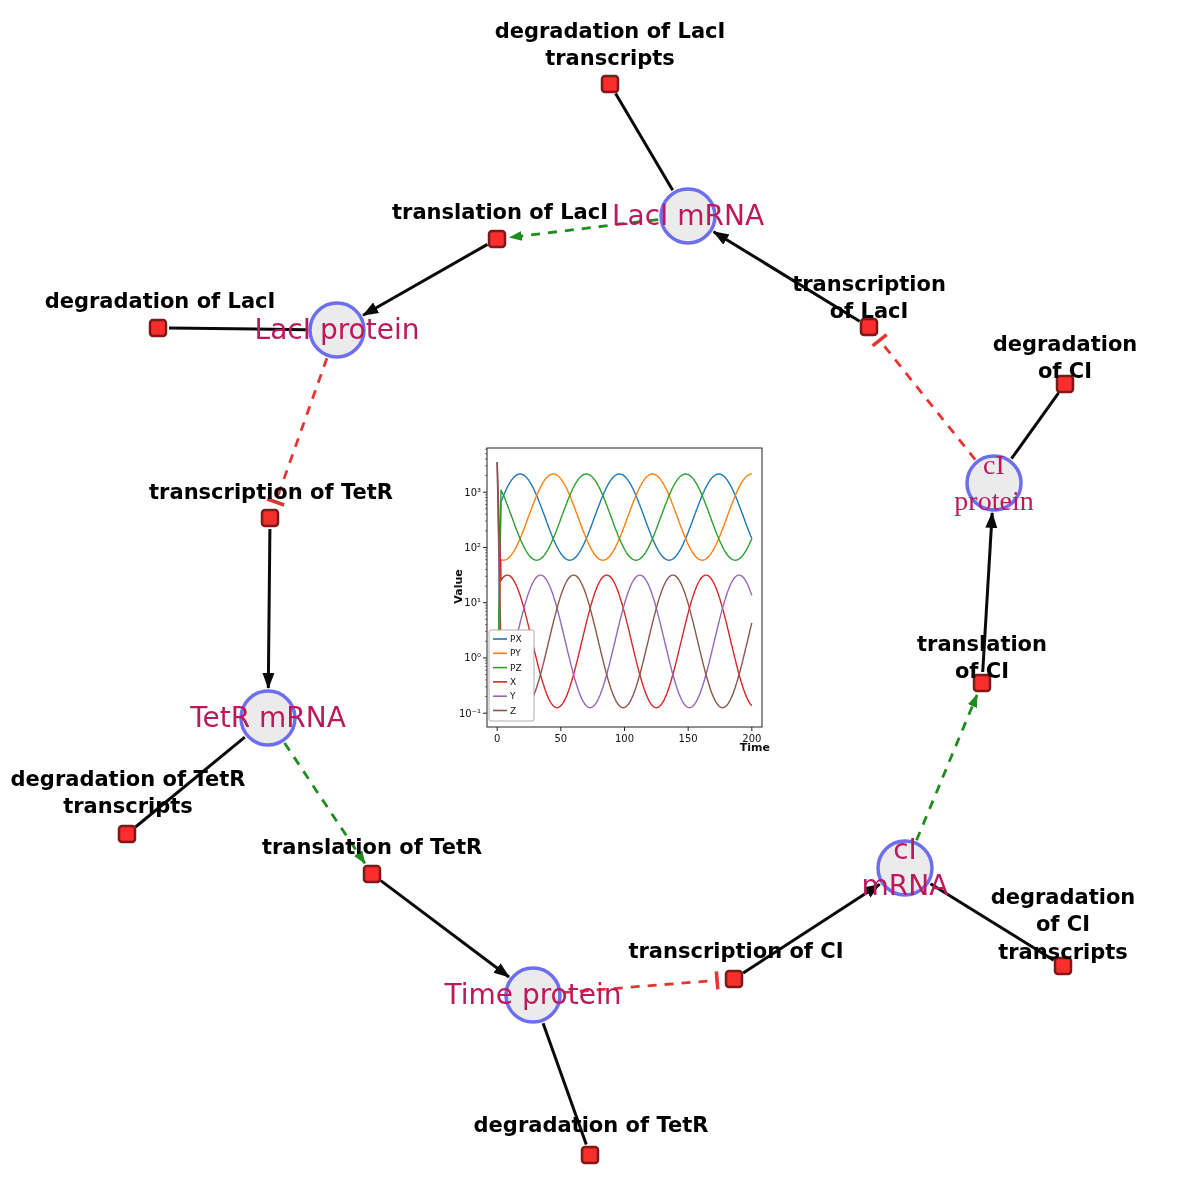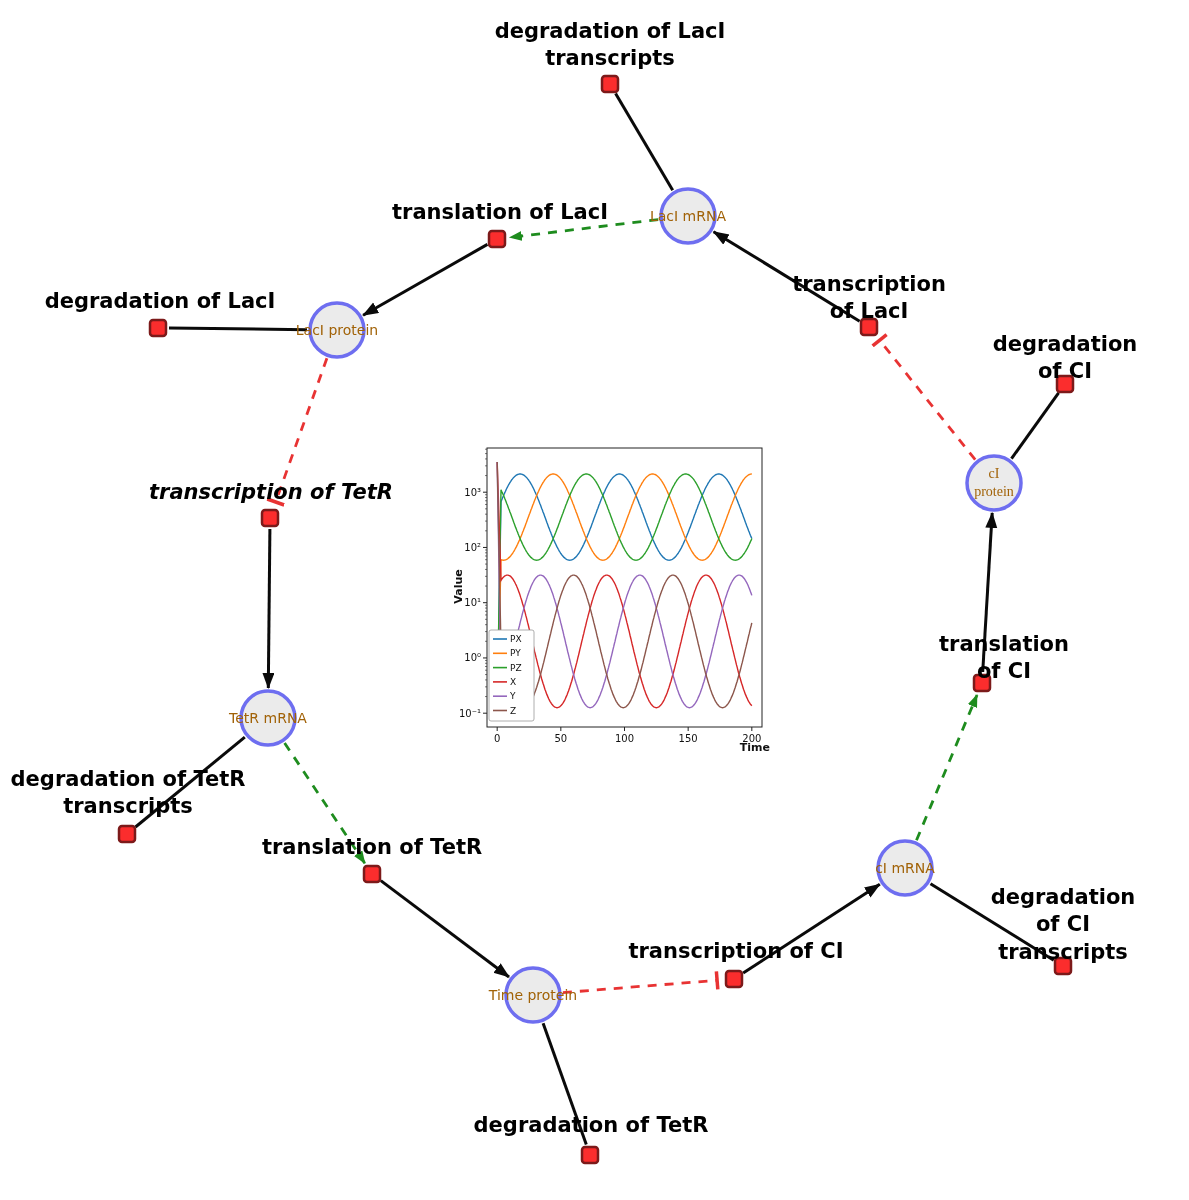--- a/index.html
+++ b/index.html
@@ -3,21 +3,21 @@
 <meta charset="utf-8">
 <style>
   html,body{margin:0;padding:0;background:#ffffff;}
   body{width:1189px;height:1200px;position:relative;overflow:hidden;
        font-family:"DejaVu Sans","Liberation Sans",sans-serif;}
   #stage{position:absolute;left:0;top:0;width:1189px;height:1200px;}
   #network-svg{position:absolute;left:0;top:0;}
   #labels{position:absolute;left:0;top:0;width:982px;height:1200px;pointer-events:none;}
   .nlabel{position:absolute;transform:translate(-50%,-50%);white-space:pre-line;
           text-align:center;line-height:1.3;}
-  .species-label{font-size:14px;color:#a16207;font-weight:400;}
+  .species-label{font-size:28px;color:#be185d;font-weight:400;}
   .reaction-label{font-size:21px;color:#000;font-weight:700;}
   #inset{position:absolute;left:452px;top:438px;width:318px;height:325px;background:#fff;}
   #chart-svg{position:absolute;left:0;top:0;}
   .axis-title{position:absolute;font-size:11px;font-weight:700;color:#111;}
   #ylabel{left:-44px;top:142px;width:100px;text-align:center;transform:rotate(-90deg);}
   #xlabel{left:0;right:0;top:303px;text-align:right;}
 </style>
 </head>
 <body>
 
@@ -75,22 +75,22 @@
         <circle cx="994" cy="483" r="27" fill="#ebebeb" stroke="#6e6ef0" stroke-width="3.5"></circle>
       </g>
     </svg>
   <div id="labels">
       <div class="nlabel reaction-label" style="left: 610px; top: 45px;">degradation of LacI
 transcripts</div>
       <div class="nlabel reaction-label" style="left: 869px; top: 298px;">transcription of LacI</div>
       <div class="nlabel reaction-label" style="left: 500px; top: 213px;">translation of LacI</div>
       <div class="nlabel reaction-label" style="left: 160px; top: 302px;">degradation of LacI</div>
       <div class="nlabel reaction-label" style="left: 1065px; top: 358px;">degradation of CI</div>
-      <div class="nlabel reaction-label" style="left: 271px; top: 493px; font-style: italic;">transcription of TetR</div>
-      <div class="nlabel reaction-label" style="left: 982px; top: 658px; margin-left: 22px;">translation of CI</div>
+      <div class="nlabel reaction-label" style="left: 271px; top: 493px;">transcription of TetR</div>
+      <div class="nlabel reaction-label" style="left: 982px; top: 658px;">translation of CI</div>
       <div class="nlabel reaction-label" style="left: 128px; top: 793px;">degradation of TetR
 transcripts</div>
       <div class="nlabel reaction-label" style="left: 372px; top: 848px;">translation of TetR</div>
       <div class="nlabel reaction-label" style="left: 736px; top: 952px;">transcription of CI</div>
       <div class="nlabel reaction-label" style="left: 1063px; top: 925px;">degradation of CI
 transcripts</div>
       <div class="nlabel reaction-label" style="left: 591px; top: 1126px;">degradation of TetR</div>
       <div class="nlabel species-label" style="left: 688px; top: 216px;">LacI mRNA</div>
       <div class="nlabel species-label" style="left: 337px; top: 330px;">LacI protein</div>
       <div class="nlabel species-label" style="left: 268px; top: 718px;">TetR mRNA</div>

